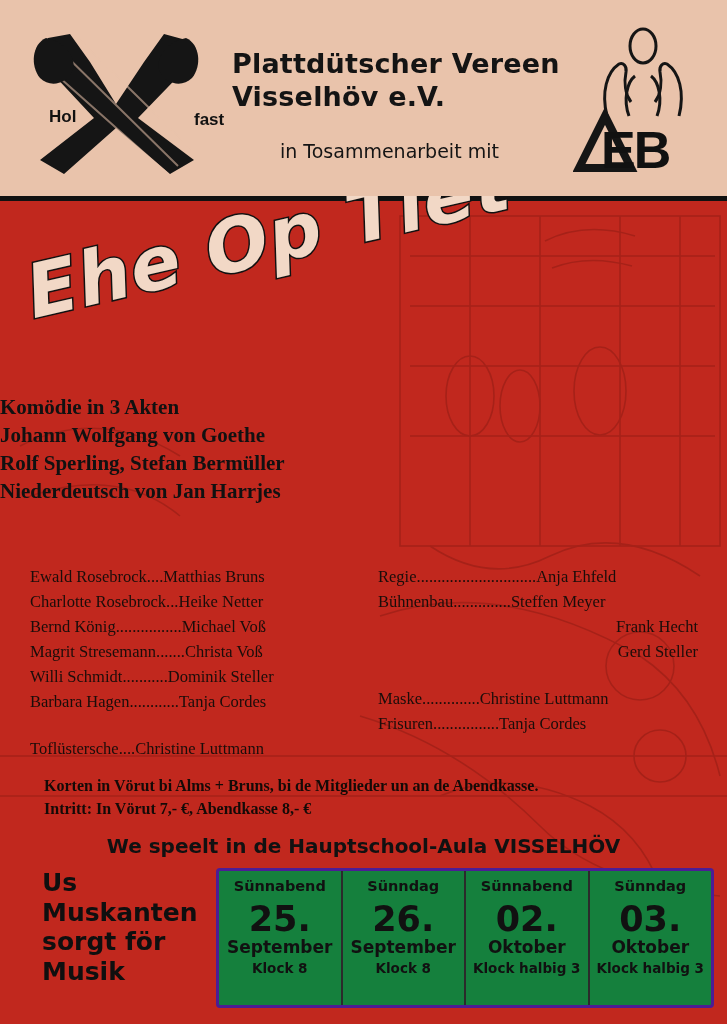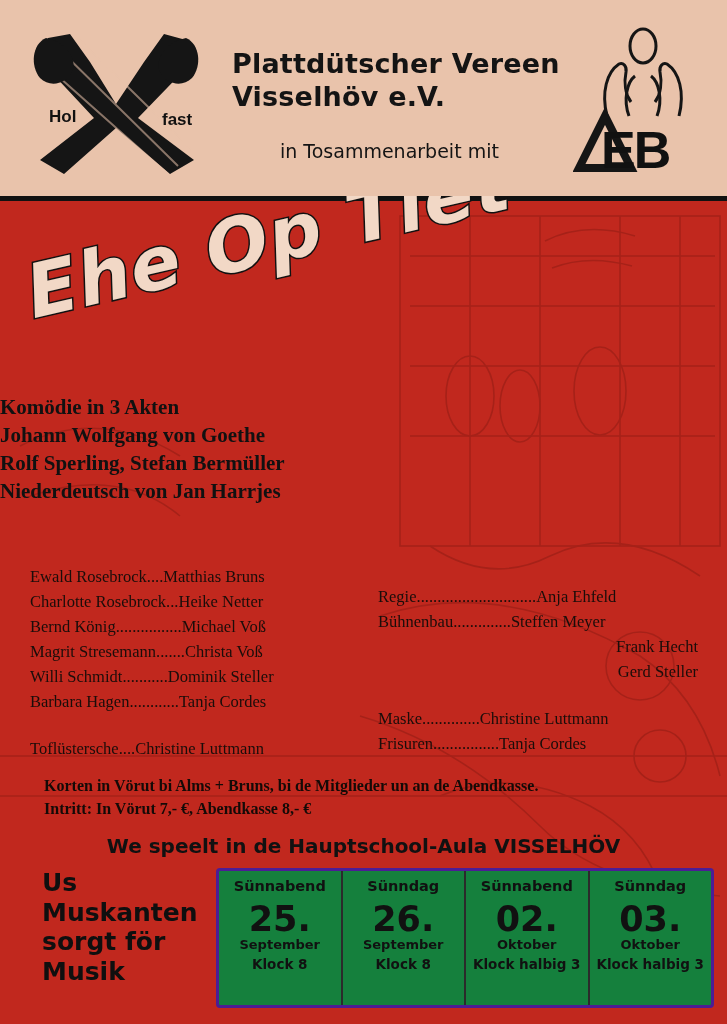--- a/index.html
+++ b/index.html
@@ -23,21 +23,21 @@
   }
   .logo-x{
     position:absolute;left:18px;top:18px;width:196px;height:160px;
   }
   .hol, .fast{
     position:absolute;
     font-family:"Liberation Sans", sans-serif;
     font-weight:bold;font-size:17px;color:#111;
   }
   .hol{left:31px;top:89px;}
-  .fast{left:144px;top:92px;}
+  .fast{left:176px;top:92px;}
   .club-name{
     position:absolute;left:232px;top:48px;
     font-family:"DejaVu Sans", sans-serif;
     font-size:27px;font-weight:600;color:#141414;
     line-height:1.22;
     letter-spacing:0.2px;
   }
   .coop{
     position:absolute;left:280px;top:140px;
     font-family:"DejaVu Sans", sans-serif;
@@ -94,21 +94,21 @@
   }
   
   .cast{
     position:absolute;left:30px;top:368px;width:320px;
     font-family:"Liberation Serif", serif;
     font-size:16.5px;color:#1a0d0a;line-height:1.52;
   }
   .crew{
     position:absolute;left:378px;top:368px;width:320px;
     font-family:"Liberation Serif", serif;
-    font-size:16.5px;color:#1a0d0a;line-height:1.52;margin-top:20px;
+    font-size:16.5px;color:#1a0d0a;line-height:1.52;
   }
   .row{white-space:nowrap;}
   .cast .gap{height:22px;}
   .crew .gap2{height:22px;}
   .crew .rightonly{text-align:right;}
   
   .tickets{
     position:absolute;left:44px;top:578px;width:660px;
     font-family:"Liberation Serif", serif;
     font-weight:bold;font-size:16px;color:#140a07;line-height:1.45;
@@ -138,21 +138,21 @@
     border-right:2px solid #2b2b2b;
     text-align:center;
     padding-top:7px;
     box-sizing:border-box;
     font-family:"DejaVu Sans", sans-serif;
     color:#111;
   }
   .date-cell:last-child{border-right:none;}
   .dow{font-size:14.5px;font-weight:bold;}
   .dnum{font-size:35px;font-weight:bold;line-height:1.05;margin-top:7px;}
-  .dmon{font-size:13px;font-weight:bold;line-height:1.15;text-align:center;}
+  .dmon{font-size:17px;font-weight:bold;line-height:1.15;text-align:center;}
   .dtime{font-size:13.5px;font-weight:bold;margin-top:3px;}
 </style>
 </head>
 <body>
 
 <div class="poster">
 
   <div class="header">
 
     <div class="logo-x">

